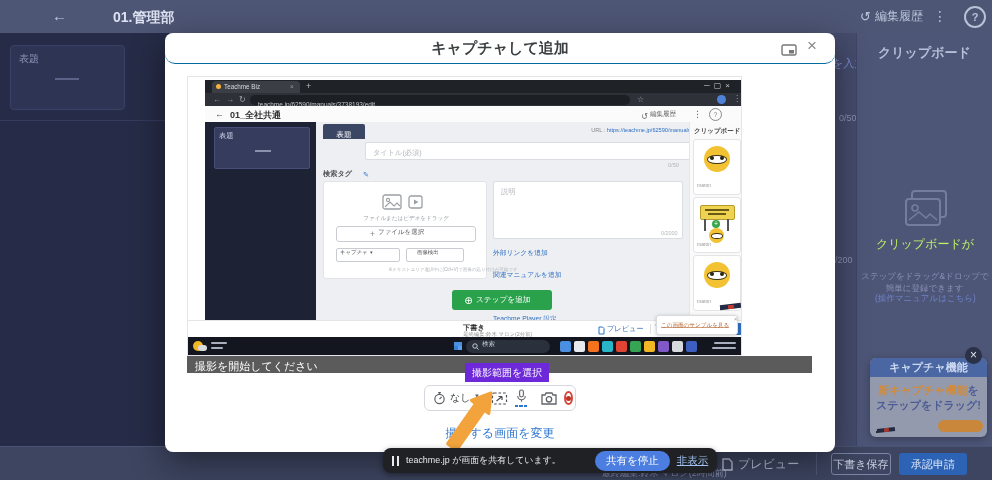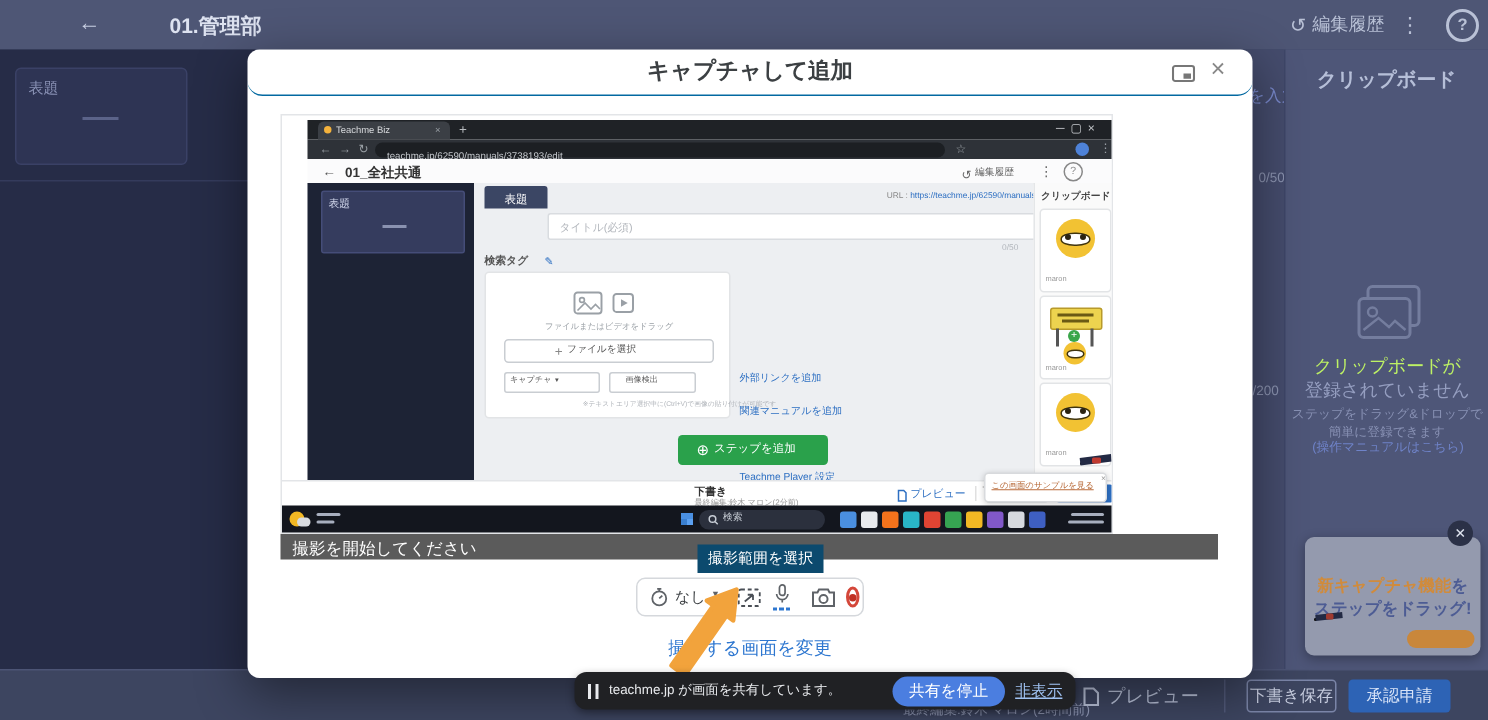--- a/index.html
+++ b/index.html
@@ -59,34 +59,35 @@
 
     <span class="abs" style="left:46px;top:156px;">
       <svg width="46" height="40" viewBox="0 0 46 40">
         <rect x="9" y="2" width="34" height="26" rx="3" fill="none" stroke="#747d9e" stroke-width="2"></rect>
         <rect x="3" y="10" width="34" height="26" rx="3" fill="#4e5678" stroke="#747d9e" stroke-width="2"></rect>
         <circle cx="12" cy="19" r="3" fill="none" stroke="#747d9e" stroke-width="1.6"></circle>
         <path d="M6 31 L16 23 L23 29 L27 25 L34 31" fill="none" stroke="#747d9e" stroke-width="1.6"></path>
       </svg>
     </span>
     <div class="abs c nw" style="left:0;top:203px;width:136px;font-size:12px;color:#bef264;">クリップボードが</div>
-    <div class="abs c nw" style="left:0;top:219px;width:136px;font-size:12px;color:#959ec0;">登録されていません</div>
     <div class="abs c" style="left:-20px;top:237px;width:176px;font-size:10px;color:#8891b4;">
       <span class="sc scc sc85 nw">ステップをドラッグ&amp;ドロップで</span>
     </div>
     <div class="abs c" style="left:0;top:249px;width:136px;font-size:10px;color:#8891b4;">
       <span class="sc scc sc85 nw">簡単に登録できます</span>
     </div>
     <div class="abs c" style="left:-20px;top:259px;width:176px;font-size:10px;">
       <span class="sc scc sc85 nw blue" style="color:#6f83c9;">(操作マニュアルはこちら)</span>
     </div>
   </div>
 
   <div class="abs" style="left:870px;top:358px;width:117px;height:79px;border-radius:6px;background:#949aae;
               box-shadow:0 2px 8px rgba(0,0,0,.3);">
+    <div class="c nw" style="height:19px;line-height:19px;background:#4a67a3;border-radius:6px 6px 0 0;
+                font-size:11px;font-weight:bold;color:#cdd9f2;">キャプチャ機能</div>
     <div class="abs c nw" style="left:0;top:25px;width:117px;font-size:11px;font-weight:bold;">
       <span style="color:#d08b3c;">新キャプチャ機能</span><span style="color:#4d5c94;">を</span>
     </div>
     <div class="abs c nw" style="left:0;top:40px;width:117px;font-size:11px;font-weight:bold;color:#4d5c94;">ステップをドラッグ!</div>
     <span class="abs owl shade" style="left:6px;top:54px;width:20px;height:20px;background:#bb9b44;">
       <span class="band"></span>
       <span class="cap" style="left:1px;top:-3px;width:18px;height:4px;transform:rotate(-6deg);"></span>
       <span class="abs" style="left:8px;bottom:-1px;width:5px;height:4px;background:#a03a30;border-radius:1px;"></span>
     </span>
     <span class="abs" style="left:68px;top:62px;width:45px;height:12px;background:#c9873b;border-radius:6px;"></span>
@@ -221,20 +222,25 @@
           </div>
           <div class="abs f" style="left:82px;top:66px;width:58px;height:14px;border:1px solid #c9cdd2;border-radius:2px;
                       justify-content:center;box-sizing:border-box;">
             <span class="sc sc60 nw" style="font-size:9px;color:#555;">画像検出</span>
           </div>
           <div class="abs c" style="left:0;top:84px;width:164px;font-size:9px;color:#b0b4ba;">
             <span class="sc scc sc50 nw">※テキストエリア選択中に(Ctrl+V)で画像の貼り付けが可能です</span>
           </div>
         </div>
 
+        <div class="abs" style="left:177px;top:59px;width:190px;height:58px;background:#fff;border:1px solid #d9dce0;
+                    border-radius:2px;box-sizing:border-box;">
+          <span class="sc sc80 nw" style="margin:5px 0 0 7px;font-size:9px;color:#b2b6bc;">説明</span>
+          <span class="abs sc sc60 nw" style="right:4px;bottom:2px;transform-origin:100% 100%;font-size:9px;color:#b2b6bc;">0/2000</span>
+        </div>
         <div class="abs" style="left:177px;top:121px;">
           <div><span class="sc sc75 nw blue" style="font-size:9px;">外部リンクを追加</span></div>
           <div style="margin-top:4px;"><span class="sc sc75 nw blue" style="font-size:9px;">関連マニュアルを追加</span></div>
           <div style="margin-top:4px;"><span class="sc sc75 nw blue" style="font-size:9px;">管理情報を追加</span></div>
           <div style="margin-top:4px;"><span class="sc sc75 nw blue" style="font-size:9px;">Teachme Player 設定</span></div>
         </div>
 
         <div class="abs f" style="left:136px;top:168px;width:100px;height:20px;background:#2aa14b;border-radius:3px;
                     justify-content:center;gap:3px;">
           <span style="font-size:10px;color:#fff;">⊕</span>
@@ -336,21 +342,21 @@
         <span class="tic" style="left:498px;background:#3e5fc2;"></span>
         <span class="dash" style="left:526px;top:5px;width:22px;height:2px;"></span>
         <span class="dash" style="left:524px;top:10px;width:24px;height:2px;"></span>
       </div>
     </div>
 
     <div class="abs nw" style="left:22px;top:323px;width:625px;height:17px;background:#5b5b5b;">
       <span style="margin-left:8px;font-size:11px;color:#fff;line-height:17px;display:inline-block;">撮影を開始してください</span>
     </div>
 
-    <div class="abs c nw" style="left:300px;top:330px;padding:0 7px;height:19px;line-height:19px;background:#0c4a6e;color:#fff;
+    <div class="abs c nw" style="left:300px;top:330px;padding:0 7px;height:19px;line-height:19px;background:#6d28d9;color:#fff;
                 font-size:10px;z-index:6;">撮影範囲を選択</div>
 
     <div class="abs f" style="left:259px;top:352px;width:152px;height:26px;border:1px solid #d5d8dc;border-radius:6px;
                 box-sizing:border-box;padding:0 8px;gap:7px;background:#fff;">
       <span class="f" style="gap:4px;">
         <svg width="13" height="14" viewBox="0 0 14 14">
           <circle cx="7" cy="8" r="5" fill="none" stroke="#5f6368" stroke-width="1.3"></circle>
           <path d="M5.5 1.2 L8.5 1.2 M7 1.2 L7 3 M7 8 L9.2 6" stroke="#5f6368" stroke-width="1.3" fill="none"></path>
         </svg>
         <span class="nw" style="font-size:10px;color:#3c4043;">なし</span>

